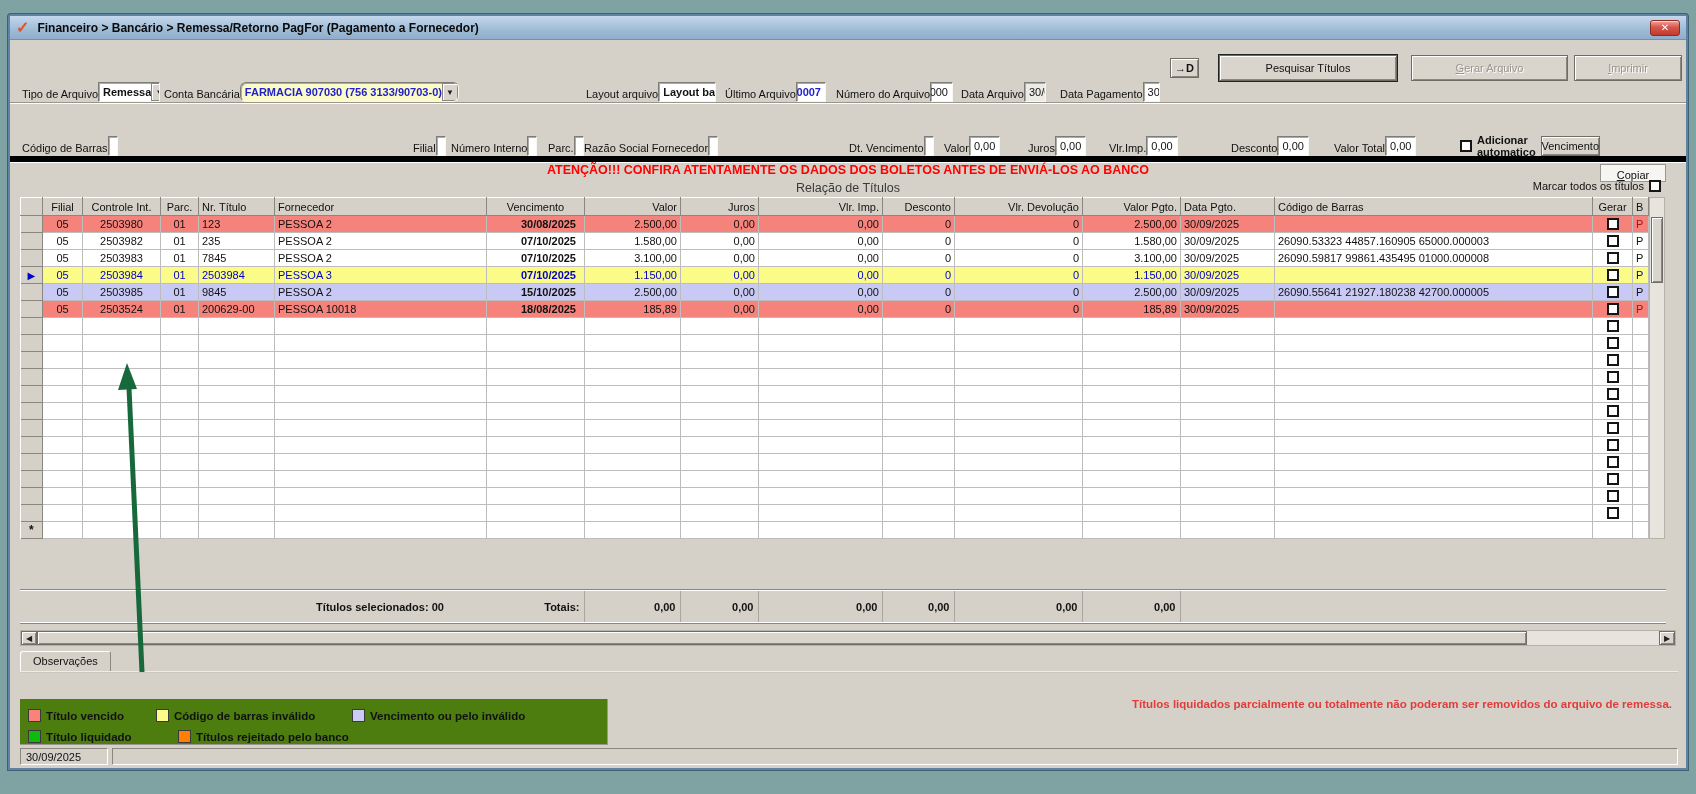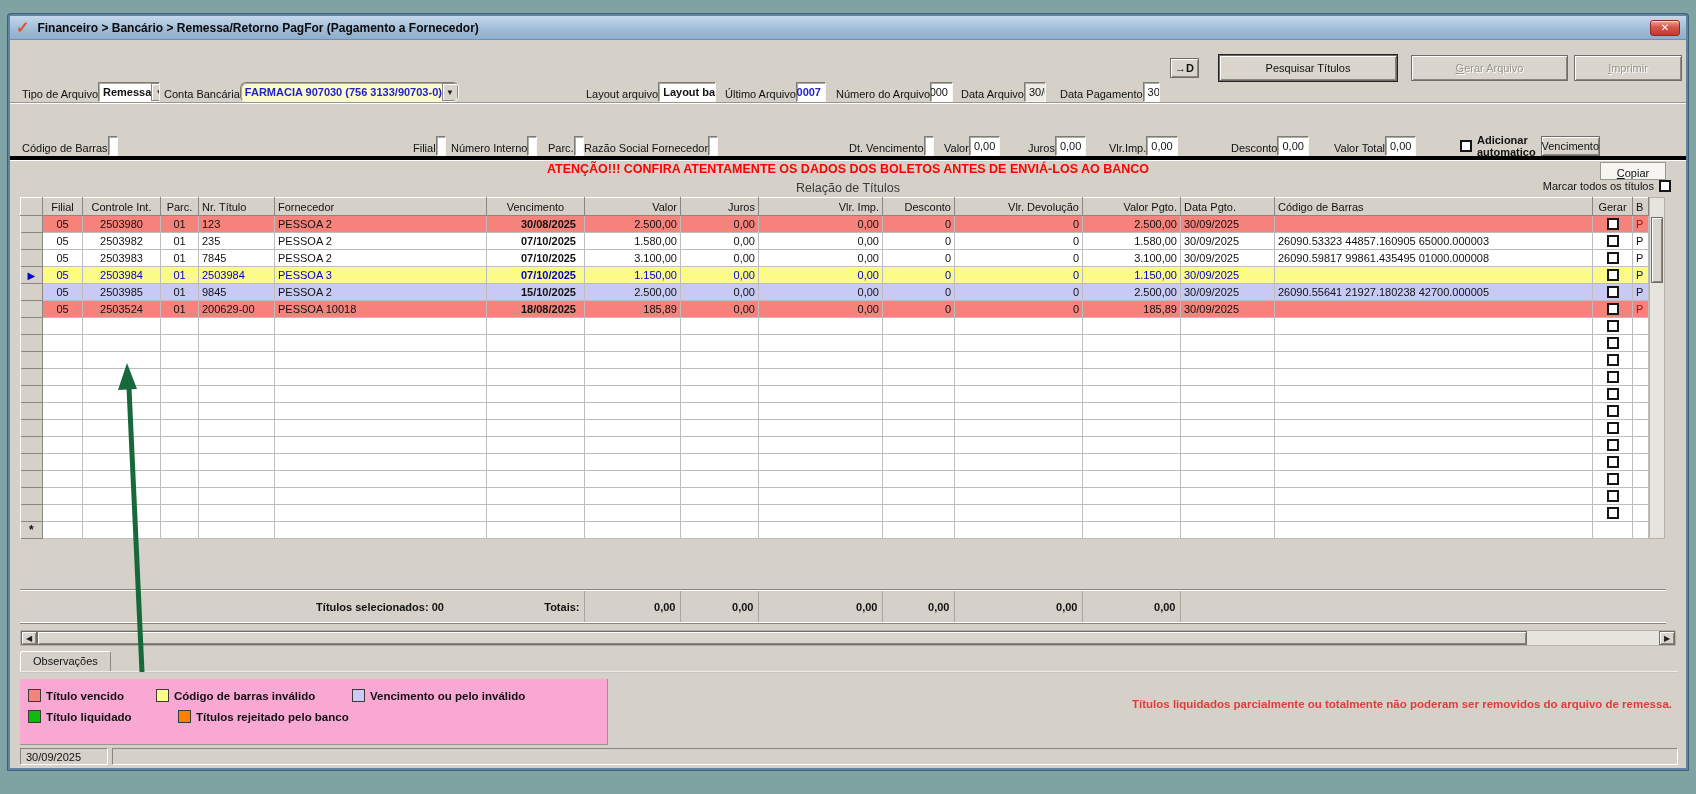--- a/index.html
+++ b/index.html
@@ -62,31 +62,31 @@
   .fg { display:flex; flex-direction:row;align-items:flex-end; }
   .bold { font-weight:bold; }
   .blue { color:#2222CC; }
   .entryform {
     height:54px; display:flex; padding:3px 0 0 12px;
     border-top:1px solid #98958D; box-shadow:inset 0 1px 0 #fff;
   }
   
   .warnrow {
     position:relative; height:22px; display:flex; align-items:center; justify-content:center;
-    border-top:4px solid #000000; box-shadow:inset 0 1px 0 #fff;
+    border-top:6px solid #000000; box-shadow:inset 0 1px 0 #fff;
   }
   .warntext { color:#FF0000; font-weight:bold; font-size:12.5px; }
   .copiar {
     position:absolute; right:20px; top:2px; width:66px; height:18px;
     background:#F6F5F1; border:1px solid #9A978F; font-size:11px;
     display:flex; align-items:flex-end; justify-content:center;
   }
   .sectionrow { position:relative; height:19px; display:flex; align-items:center; justify-content:center; }
   .sectiontitle { font-size:12.5px; color:#3a3a3a; }
-  .markall { position:absolute; right:15px; top:2px; display:flex; align-items:center; gap:5px; font-size:11px;justify-content:space-between; }
+  .markall { position:absolute; right:25px; top:2px; display:flex; align-items:center; gap:5px; font-size:11px;justify-content:space-between; }
   
   .grid-wrap { display:flex; margin-left:10px; }
   table.grid { border-collapse:collapse; table-layout:fixed; width:1628px; background:#fff; font-size:11px; }
   .grid th {
     height:18px; background:#D5D1C8; font-weight:normal; padding:0 3px;
     border:1px solid; border-color:#FFF #8A877F #8A877F #FFF;
     overflow:hidden; white-space:nowrap; text-align:left;
   }
   .grid td {
     height:17px; padding:0 3px; white-space:nowrap; overflow:hidden;
@@ -140,23 +140,23 @@
   .tab {
     display:inline-block; margin-left:10px; padding:3px 12px 4px;
     background:#D5D1C8; font-size:11px; position:relative; z-index:2;
     border:1px solid #8A877F; border-bottom:none; border-top-color:#FFF; border-left-color:#FFF;
     border-radius:3px 3px 0 0;
   }
   .tabline { position:absolute; left:10px; right:8px; bottom:0; height:2px; background:linear-gradient(#FFF,#B8B4AB); z-index:1; }
   
   .bottomzone { display:flex; justify-content:space-between; padding:6px 14px 0 10px; height:72px; }
   .legend {
-    background:#f9a8d4; width:588px; padding:6px 8px;
+    background:#4d7c0f; width:588px; padding:6px 8px;
     border-right:1px solid #9A978F; border-bottom:1px solid #9A978F;
-    display:flex; flex-wrap:wrap; align-content:flex-start;
+    display:flex; flex-wrap:wrap; align-content:flex-start;margin-top:20px;
   }
   .legend-item { display:flex; align-items:center; gap:5px; font-weight:bold; font-size:11.5px; margin:4px 0; }
   .legend-item:nth-child(1){ width:128px; } .legend-item:nth-child(2){ width:196px; }
   .legend-item:nth-child(3){ width:244px; } .legend-item:nth-child(4){ width:150px; }
   .sw { width:13px; height:13px; border:1px solid #3a3a3a; flex:0 0 13px; }
   .notes { text-align:right; color:#E03C3C; font-weight:bold; font-size:11.5px; padding-top:16px; line-height:1.7; }
   
   .statusbar { display:flex; gap:4px; padding:3px 8px 0 10px; }
   .spanel {
     height:17px; border:1px solid; border-color:#8A877F #FFF #FFF #8A877F;

